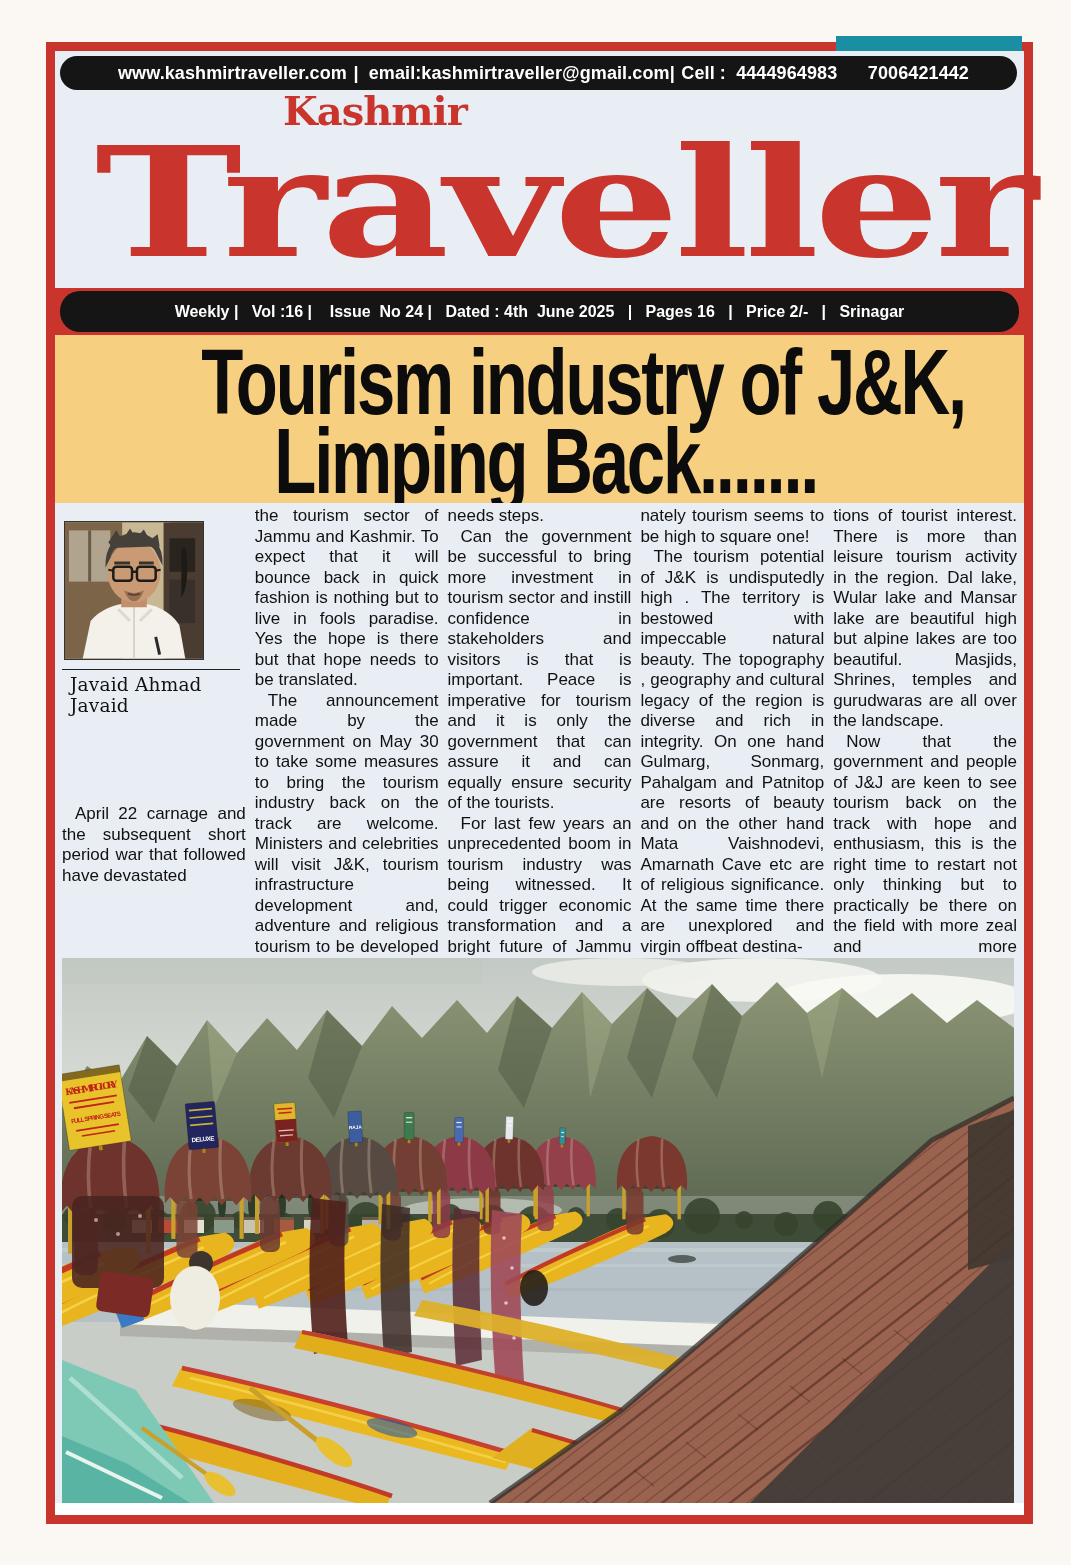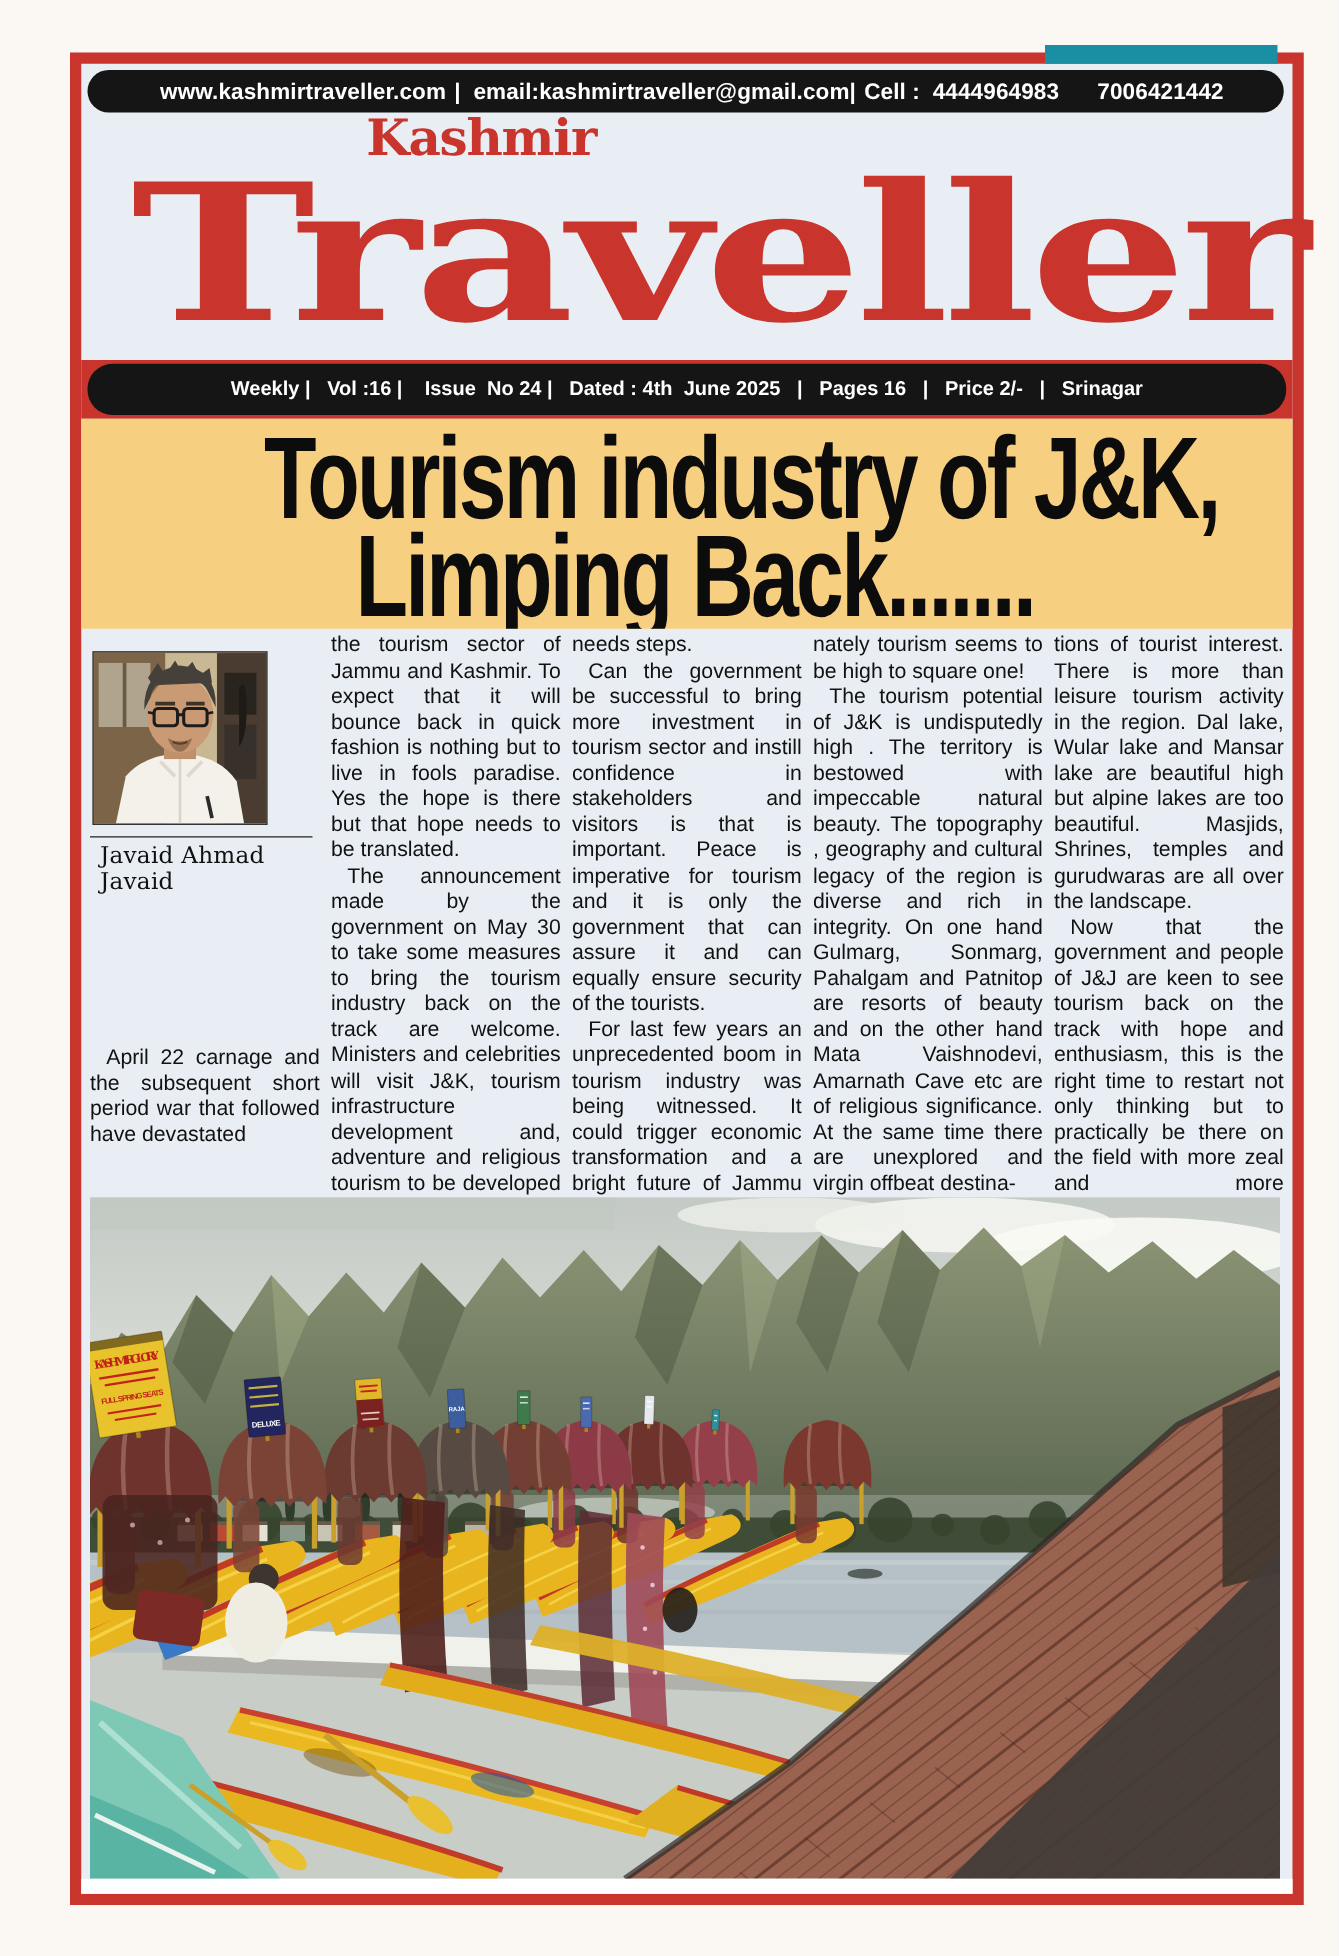--- a/index.html
+++ b/index.html
@@ -7,21 +7,21 @@
     --pagebg:#fbf8f4; --innerbg:#e9eef4; --ink:#111111;
   }
   *{box-sizing:border-box;}
   html,body{margin:0;padding:0;}
   body{
     width:1071px;height:1565px;position:relative;background:var(--pagebg);
     font-family:"Liberation Sans",sans-serif;color:var(--ink);overflow:hidden;
   }
   .teal-tab{position:absolute;left:836px;top:36px;width:186px;height:15px;background:var(--teal);z-index:6;}
   .frame{
-    position:absolute;left:56px;top:42px;width:987px;height:1482px;
+    position:absolute;left:46px;top:42px;width:987px;height:1482px;
     border:9px solid var(--red);background:var(--innerbg);z-index:2;
   }
   .topbar{
     position:absolute;left:5px;top:5px;width:957px;height:34px;background:var(--black);
     border-radius:17px;color:#fff;font-weight:bold;font-size:18px;
     display:flex;align-items:center;justify-content:space-between;
     padding:0 48px 0 58px;white-space:pre;letter-spacing:.1px;
   }
   .masthead{position:absolute;left:0;top:40px;width:969px;height:244px;}
   .masthead .kashmir{
@@ -53,21 +53,21 @@
   }
   .headline-band .l1{margin-top:8px;}
   .article{
     position:absolute;left:0;top:452px;width:969px;height:456px;
     display:grid;grid-template-columns:repeat(5,1fr);column-gap:9px;
     padding:3px 7px 0 7px;font-size:17px;line-height:20.5px;text-align:justify;
     overflow:hidden;
   }
   .article p{margin:0;}
   .article p.ind{text-indent:13px;}
-  [data-col="1"] p{margin-top:120px;}
+  [data-col="1"] p{margin-top:88px;}
   .authorbox{
     width:140px;height:139px;border:1.5px solid #333;margin:15px 0 0 2px;background:#9a8468;
   }
   .authorbox svg{display:block;width:100%;height:100%;}
   .caption-rule{border:none;border-top:1.6px solid #222;margin:9px 6px 5px 0;}
   .caption{
     font-family:"DejaVu Serif",serif;font-size:18.5px;letter-spacing:.2px;
     padding-left:8px;text-align:left;text-indent:0;
   }
   .photo{

